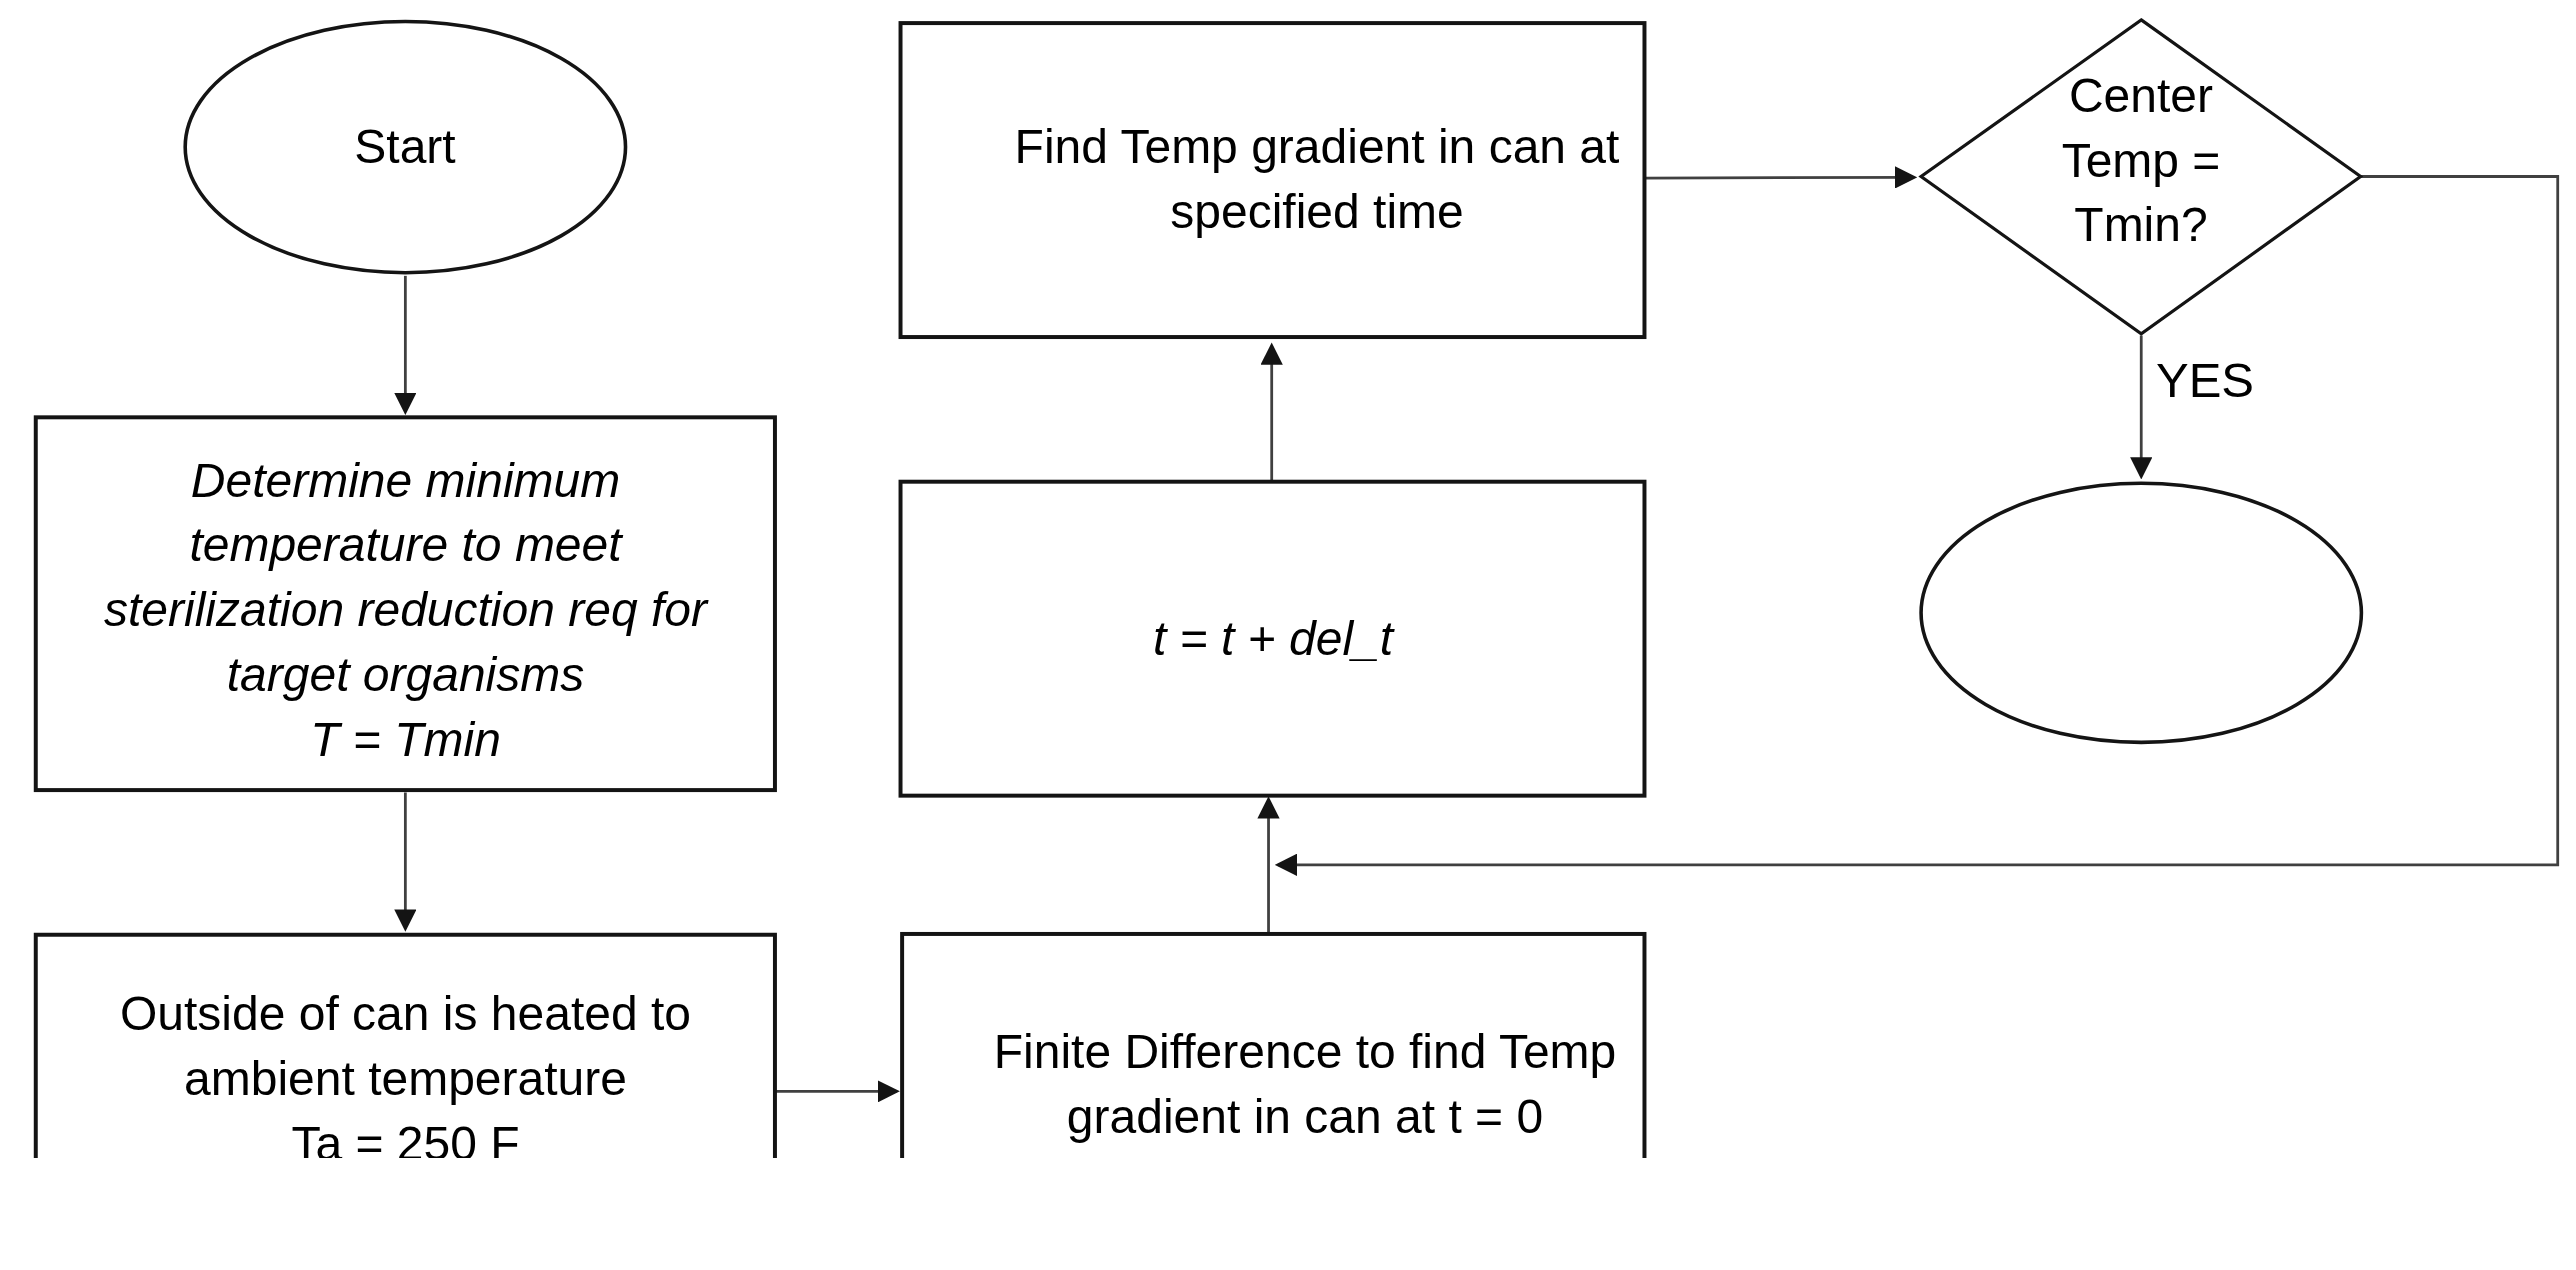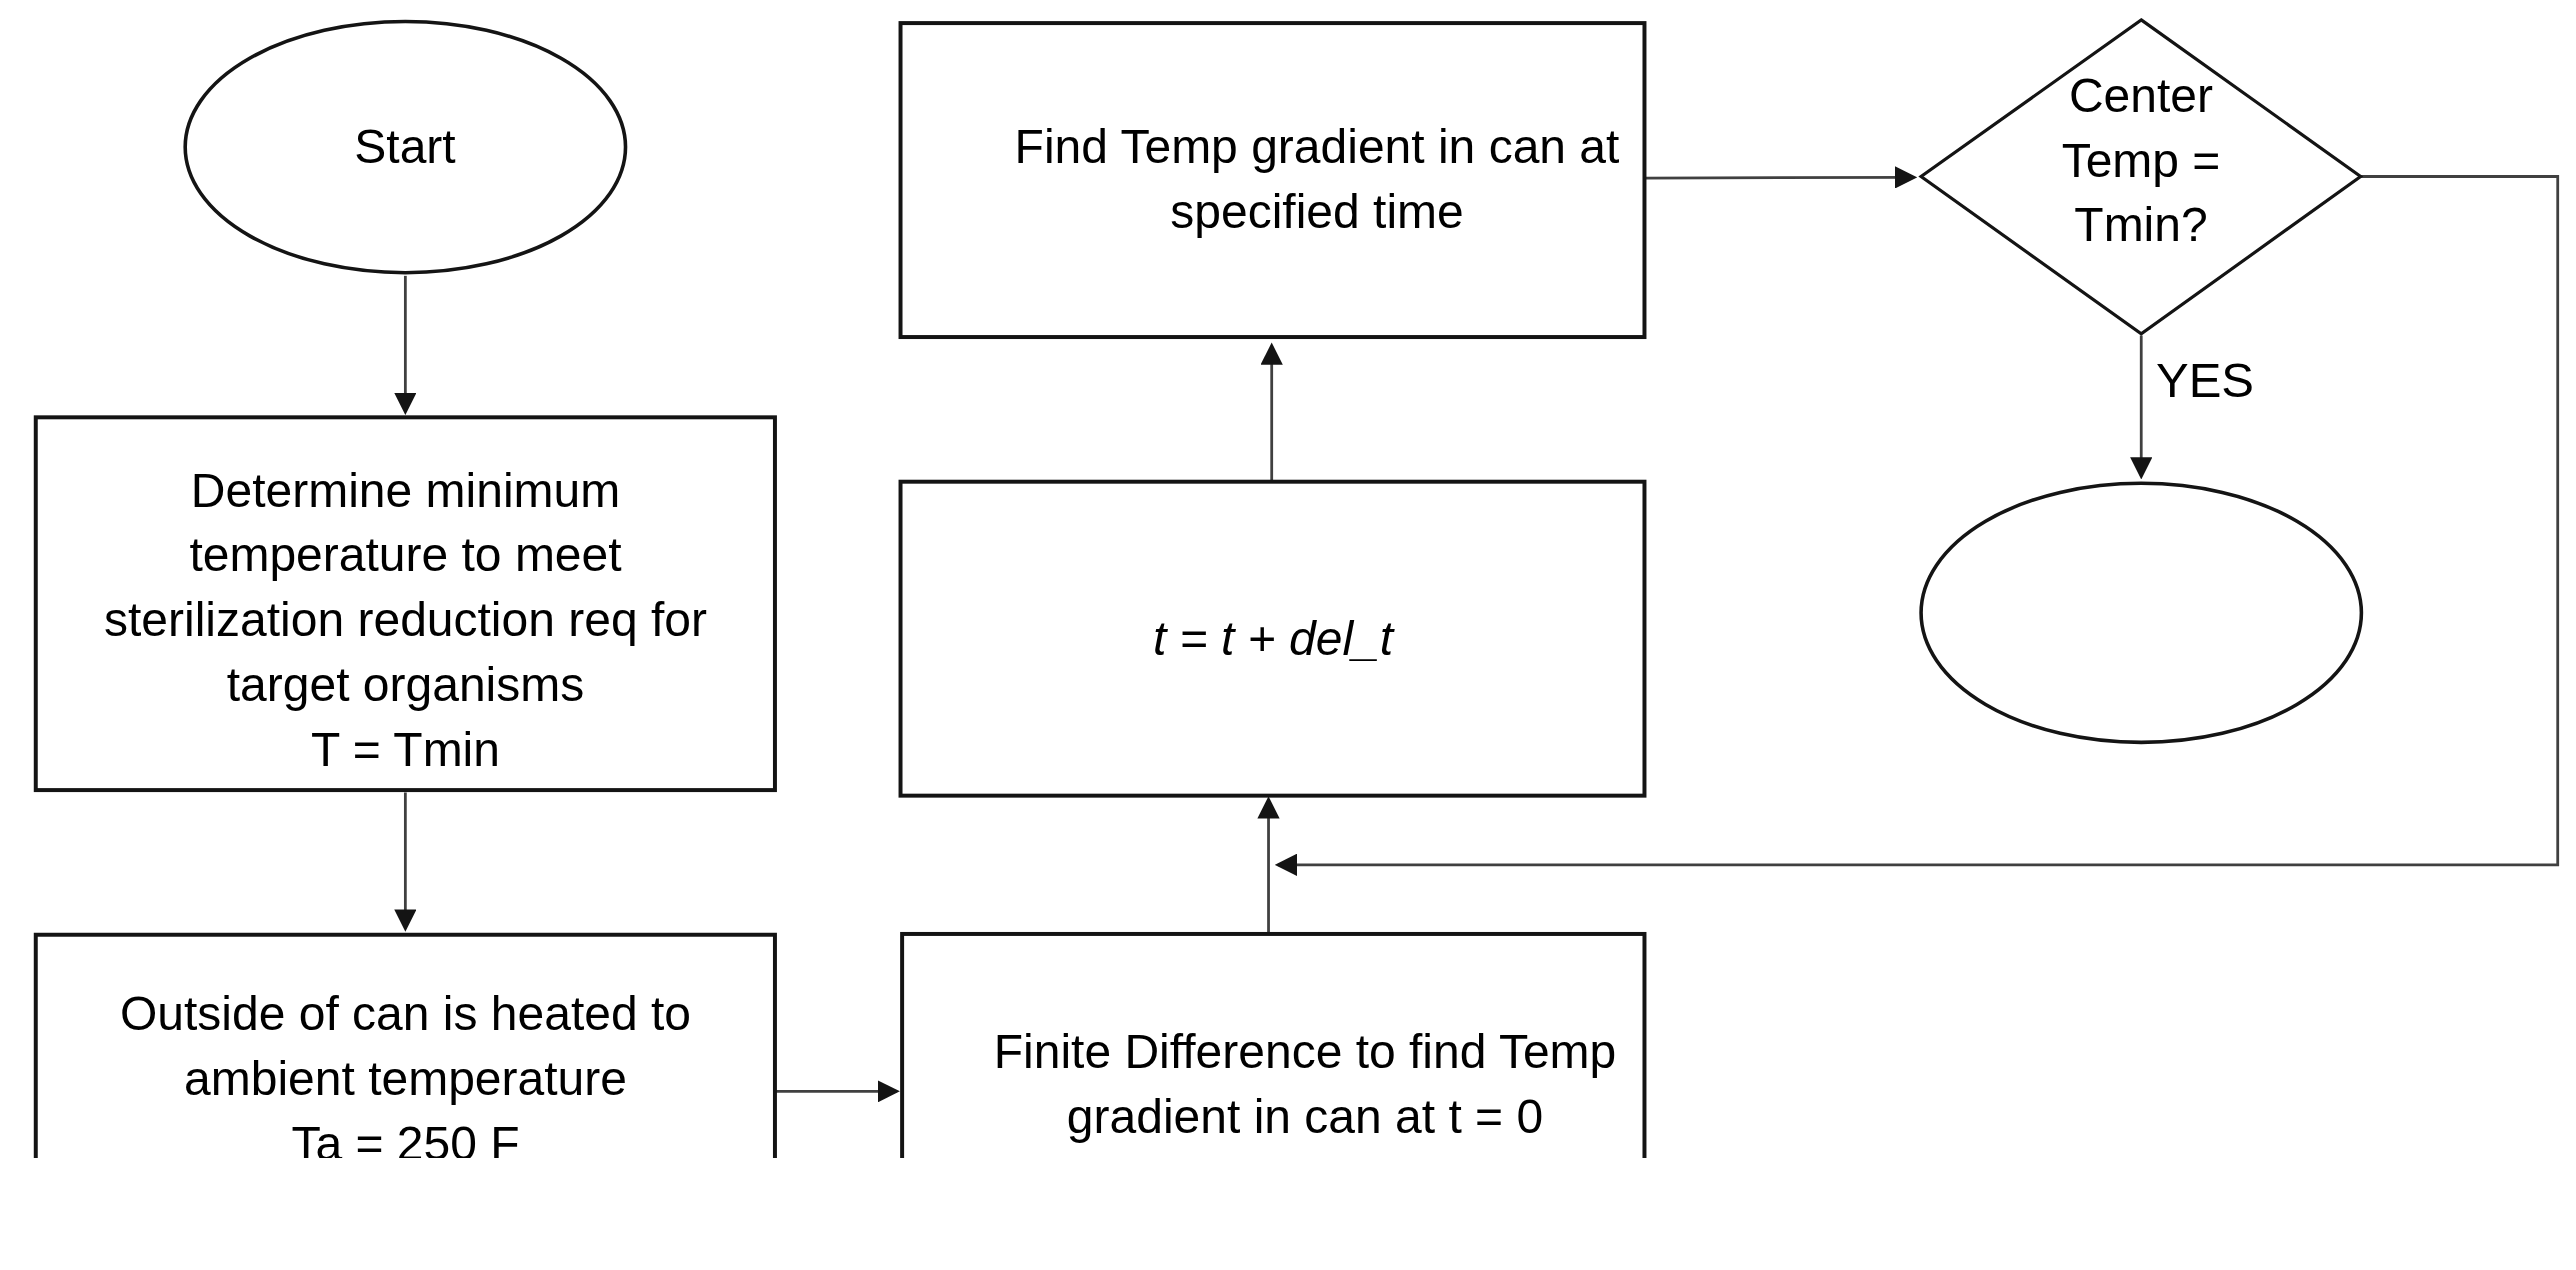--- a/index.html
+++ b/index.html
@@ -65,21 +65,21 @@
     <rect class="shape rect" x="45" y="1176" width="930" height="396"></rect>
     <rect class="shape rect" x="1135" y="1175" width="934" height="380"></rect>
     <rect class="shape rect" x="1133" y="606" width="936" height="395"></rect>
     <rect class="shape rect" x="1133" y="29" width="936" height="395"></rect>
     <polygon class="shape diamond" points="2694,25 2970,222 2694,420 2417,222"></polygon>
     <ellipse class="shape ellipse" cx="2694" cy="771" rx="277" ry="163"></ellipse>
   </svg>
 
   <div class="node-label" style="left:185px;top:21.5px;width:440px;height:251px;">Start</div>
 
-  <div class="node-label" style="left:36px;top:434px;width:739px;height:373px;">Determine minimum
+  <div class="node-label" style="left:36px;top:424px;width:739px;height:373px;font-style:italic;">Determine minimum
 temperature to meet
 sterilization reduction req for
 target organisms
 T = Tmin</div>
 
   <div class="node-label" style="left:36px;top:954px;width:739px;height:315px;">Outside of can is heated to
 ambient temperature
 Ta = 250 F
 Tr = Ta, t = 0</div>
 

